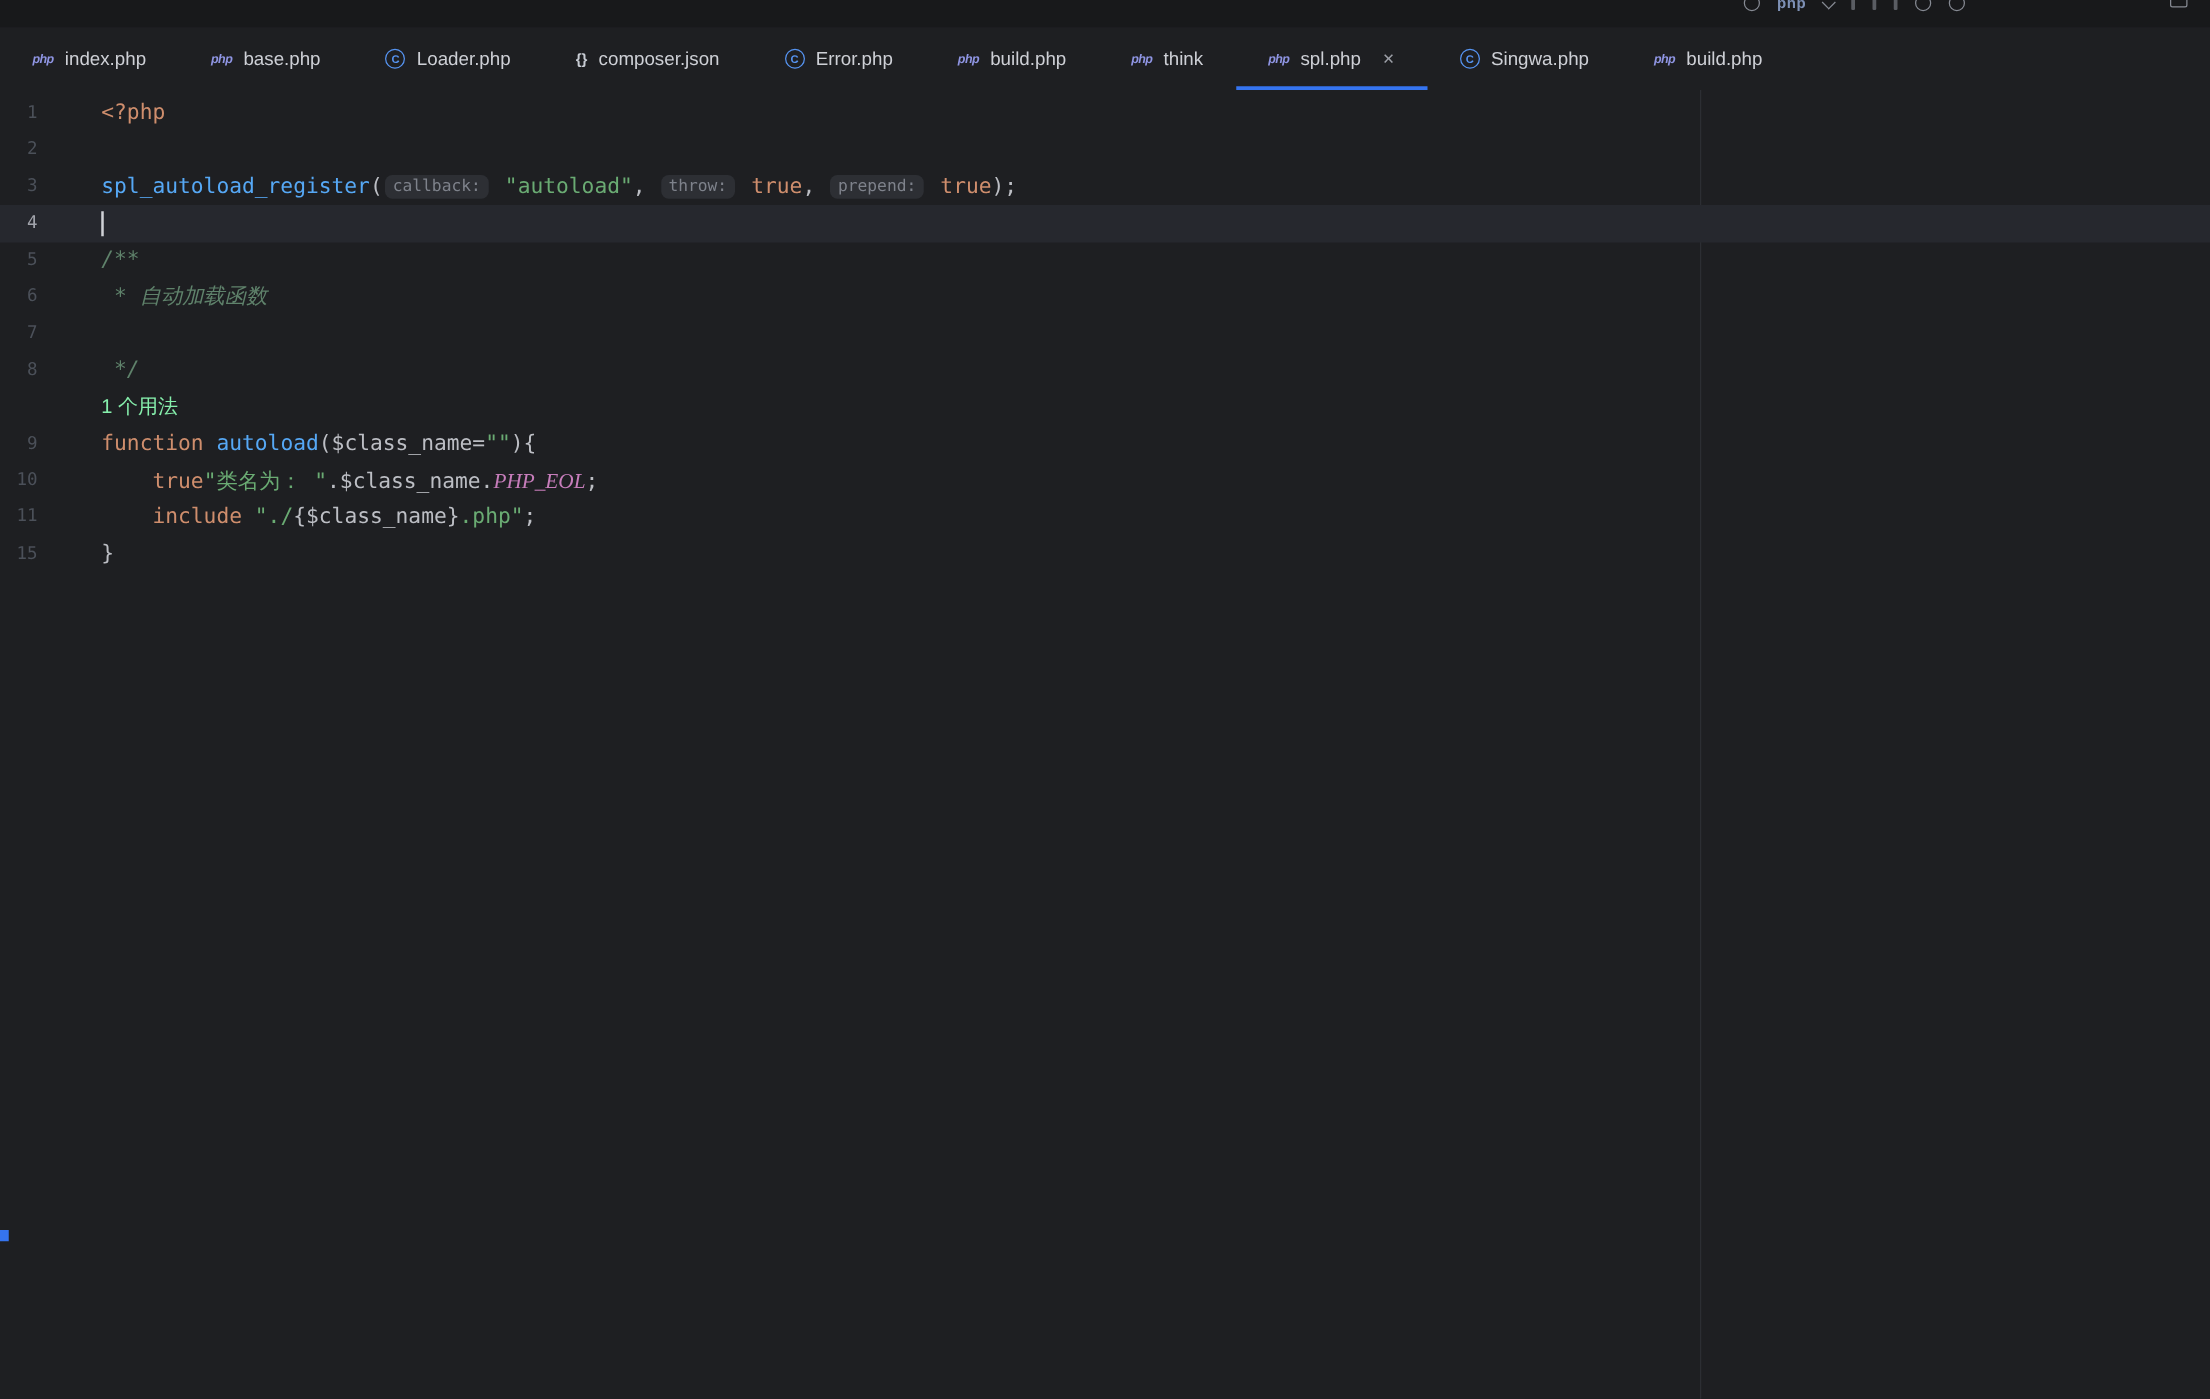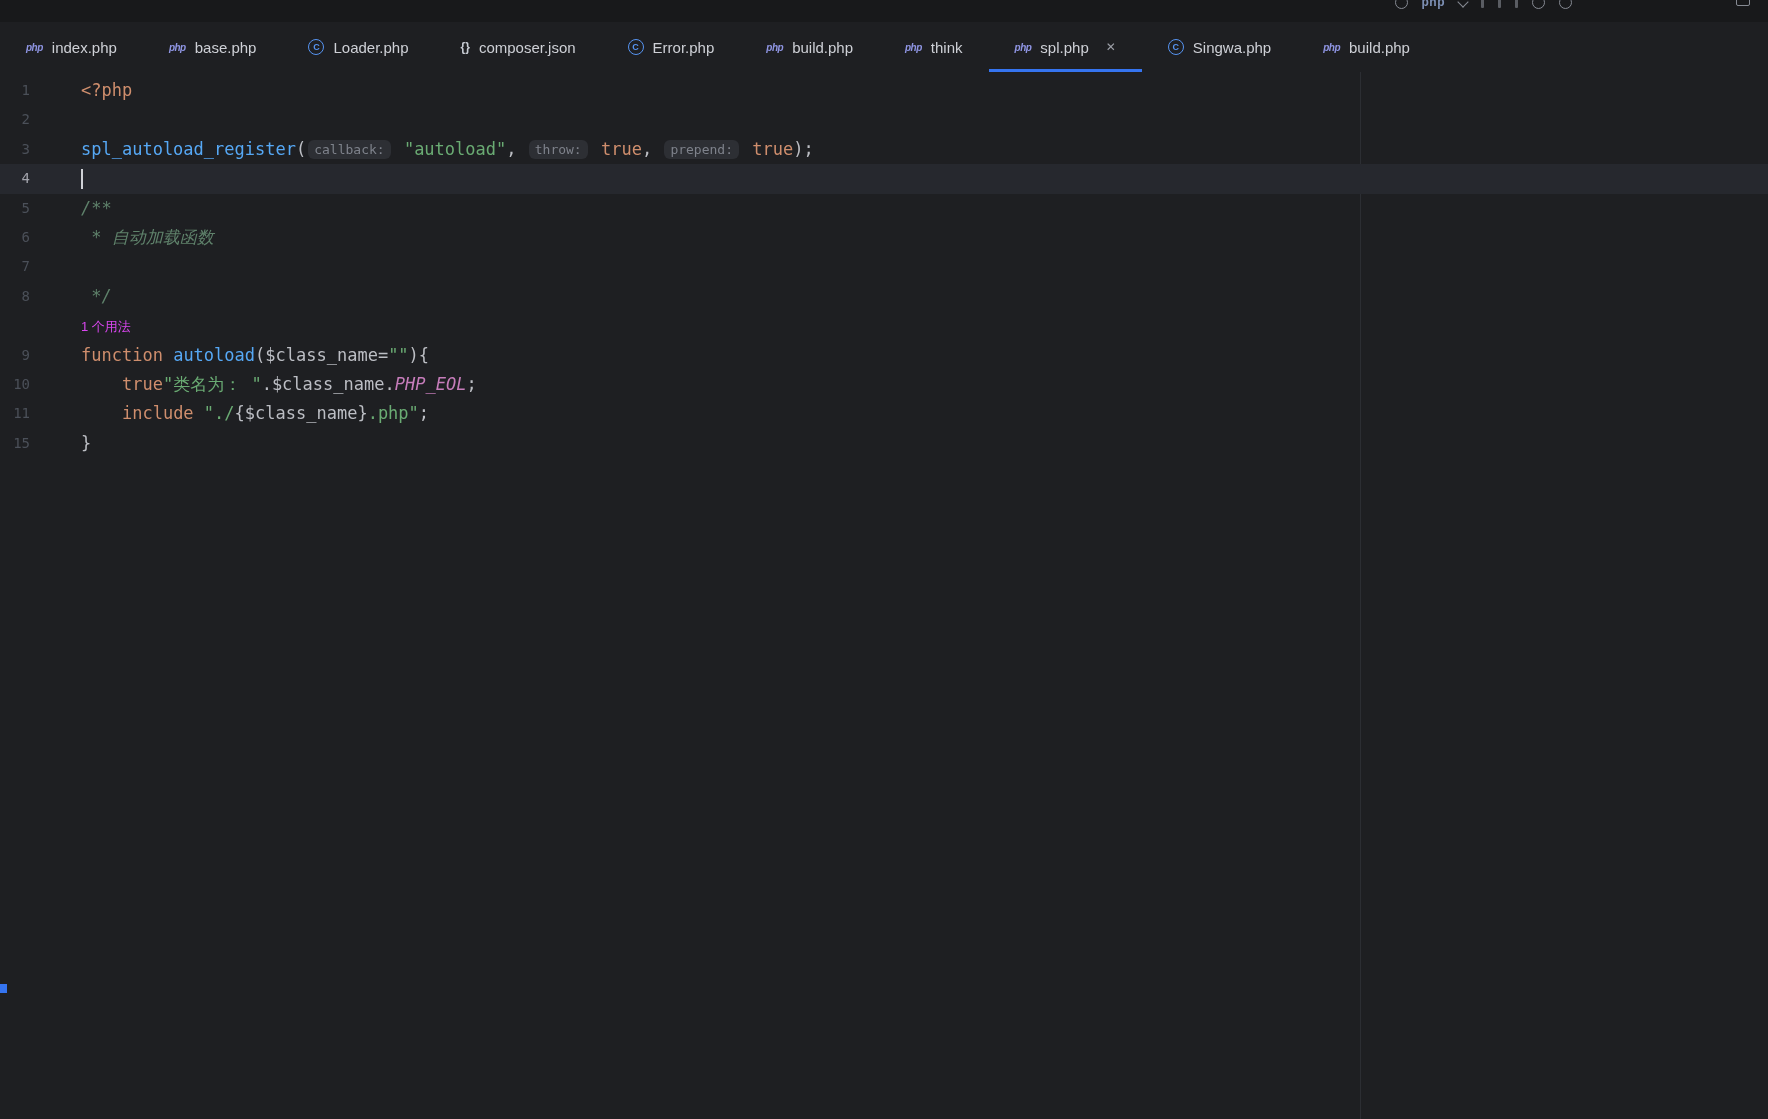--- a/index.html
+++ b/index.html
@@ -82,30 +82,30 @@
   .tk-cls{color:var(--text,#bcbec4);}
   .tk-interp{color:var(--text,#bcbec4);}
   .tk-doc{color:var(--comment,#5f826b);font-style:italic;}
   .tk-doctag{color:var(--comment,#5f826b);font-style:italic;text-decoration:underline;}
   .tk-doctype{color:var(--doc-type,#a6adb5);font-style:italic;}
   .tk-docvar{
     color:var(--doc-variable,#a88bfa);font-style:italic;
     text-decoration:underline wavy var(--typo-squiggle,#4e9e62);
     text-underline-offset:5px;
   }
-  .tk-const{color:var(--constant,#c77dbb);font-style:italic;}
+  .tk-const{color:var(--constant,#c77dbb);font-style:italic;font-family:Liberation Serif, serif;}
   .tk-inlay{
     display:inline-block;background:var(--inlay-bg,#2d2f34);color:var(--inlay-text,#7e828b);
     font-size:13px;line-height:19px;border-radius:6px;padding:0 6px;margin:0 3px 0 2px;
     vertical-align:1px;
     text-align:right;
   }
   .usage{
     font-family:"Liberation Sans","DejaVu Sans",sans-serif;
-    font-size:13px;color:#d946ef;
+    font-size:16px;color:#86efac;
   }
   .bottom-dot{
     position:absolute;left:0;top:984px;width:7px;height:9px;background:var(--accent,#3574f0);
   }
 </style>
 </head>
 <body style="background: rgb(30, 31, 34);">
 
 <div class="titlebar" style="background: rgb(24, 25, 27);">
   <div class="tb-icons">

